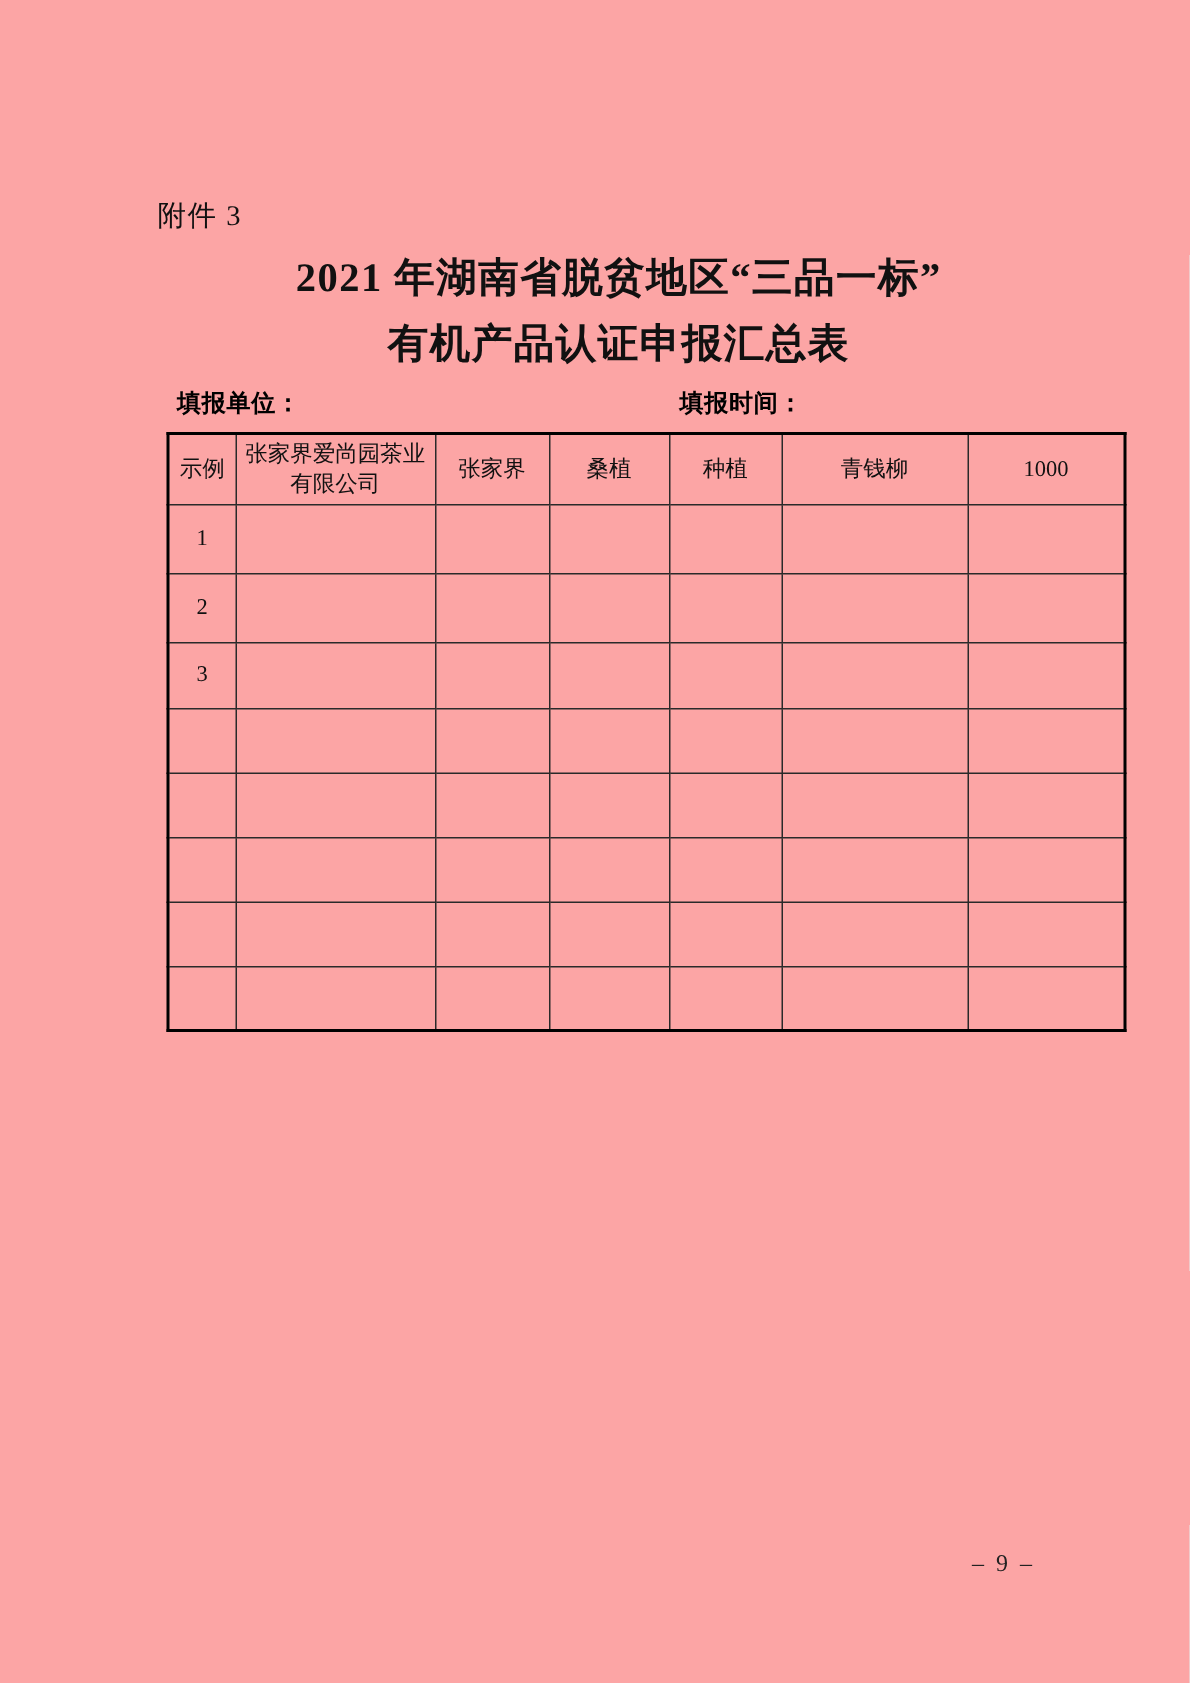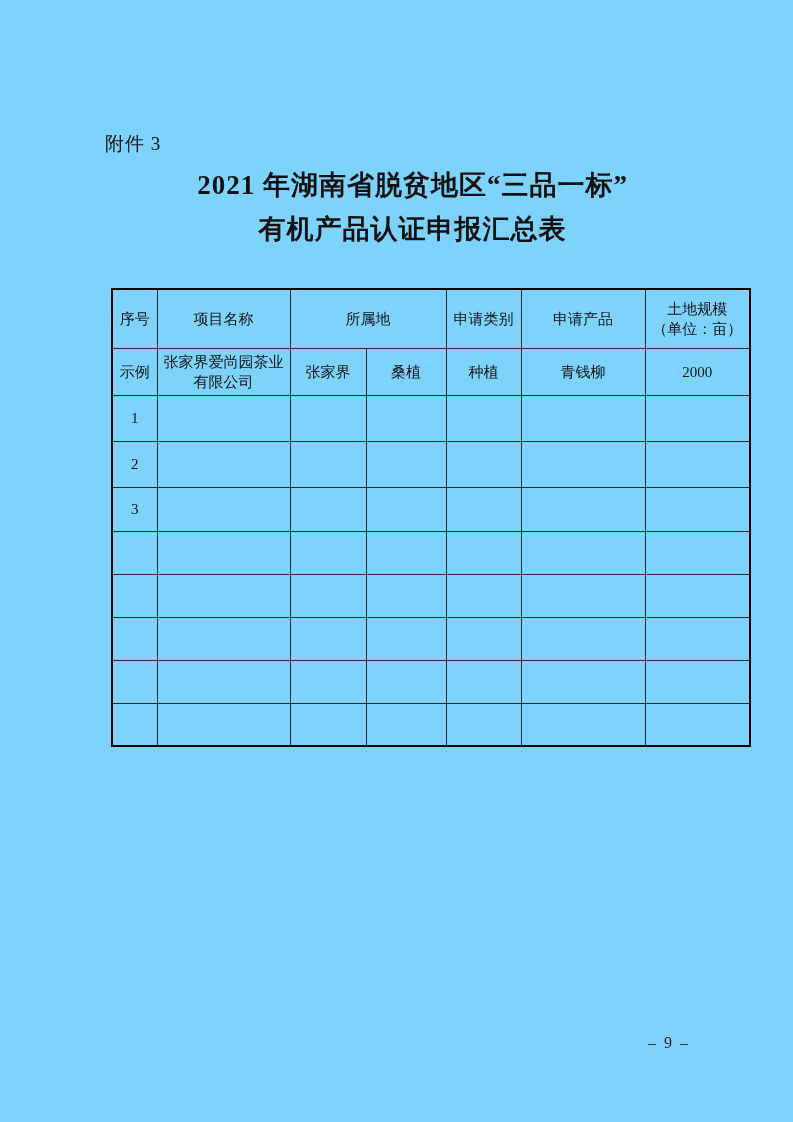--- a/index.html
+++ b/index.html
@@ -2,21 +2,21 @@
 <html><head>
 <meta charset="utf-8">
 <style>
   * { margin: 0; padding: 0; box-sizing: border-box; }
   html, body { background: #e8e8e8; }
   .page {
     position: relative;
     width: 793px;
     height: 1122px;
     margin: 0 auto;
-    background: #7dd3fc;
+    background: #fca5a5;
     font-family: "Liberation Serif", "DejaVu Serif", serif;
     color: #111111;
     overflow: hidden;
   }
   .attachment {
     position: absolute;
     left: 105px;
     top: 131px;
     font-size: 19px;
     letter-spacing: 1px;
@@ -95,53 +95,46 @@
 
 <div class="page">
 
   <div class="attachment">附件 3</div>
 
   <div class="doc-title">
     <div>2021 年湖南省脱贫地区“三品一标”</div>
     <div>有机产品认证申报汇总表</div>
   </div>
 
+  <div class="meta-row">
+    <span class="meta-label meta-unit">填报单位：</span>
+    <span class="meta-label meta-time">填报时间：</span>
+  </div>
 
   <table class="summary">
     <colgroup>
       <col style="width:45px">
       <col style="width:133px">
       <col style="width:76px">
       <col style="width:80px">
       <col style="width:75px">
       <col style="width:124px">
       <col style="width:105px">
     </colgroup>
 
     <tbody>
-        <tr class="hdr">
-      <td>序号</td>
-      <td>项目名称</td>
-      <td colspan="2">所属地</td>
-      <td>申请类别</td>
-      <td>申请产品</td>
-      <td>
-        <span class="scale-line">土地规模</span>
-        <span class="scale-line">（单位：亩）</span>
-      </td>
-    </tr>
 
     <tr class="example">
       <td>示例</td>
       <td>张家界爱尚园茶业有限公司</td>
       <td>张家界</td>
       <td>桑植</td>
       <td>种植</td>
       <td>青钱柳</td>
-      <td>2000</td>
+      <td>1000</td>
     </tr>
 
     <tr class="num-row">
       <td>1</td>
       <td></td>
       <td></td>
       <td></td>
       <td></td>
       <td></td>
       <td></td>

